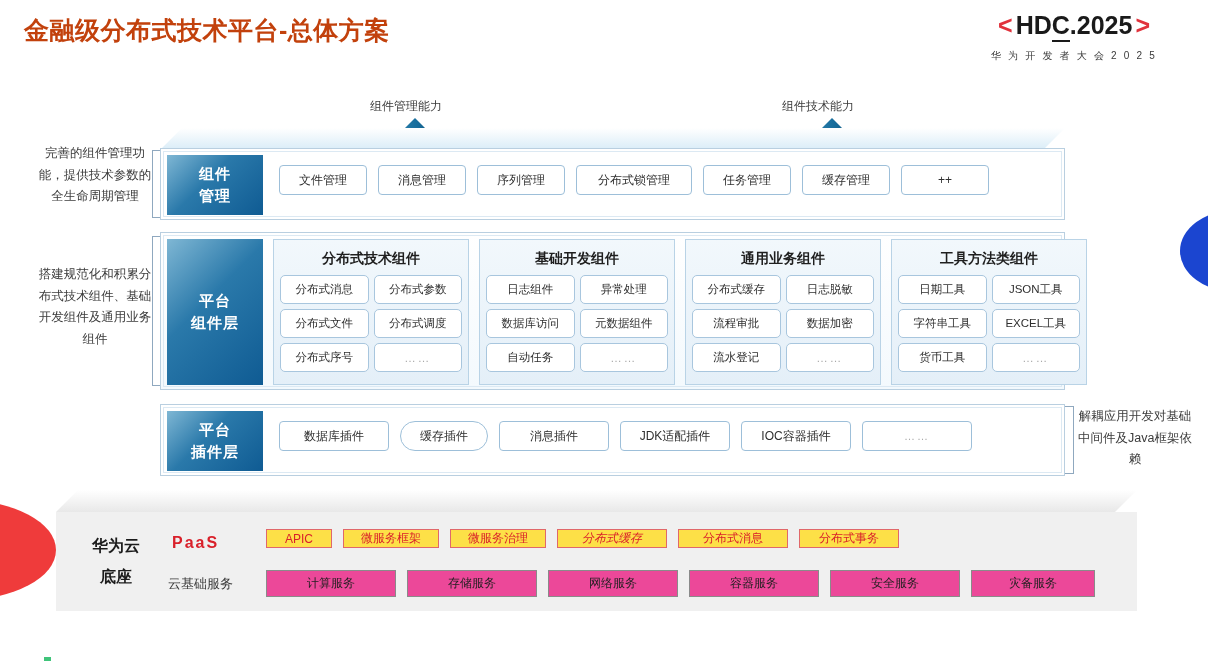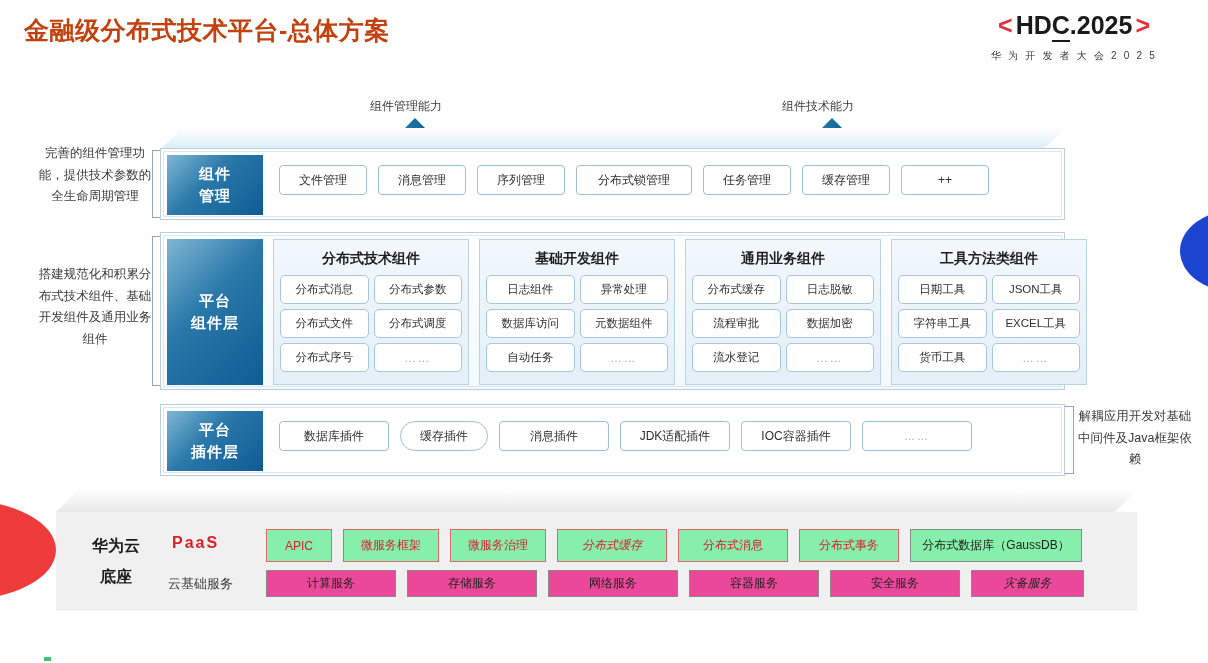--- a/index.html
+++ b/index.html
@@ -174,21 +174,21 @@
   }
   .cloudbase-word {
     position: absolute; left: 168px; top: 575px;
     font-size: 13px; color: #3a3a3a; white-space: nowrap;
   }
   .paas-row {
     position: absolute; left: 266px; top: 529px;
     display: flex; gap: 11px; align-items: center;
   }
   .paas-row .pchip {
-    height: 33px; border: 1px solid #e0686a; background: #86efac;
+    height: 19px; border: 1px solid #e0686a; background: #fde047;
     display: flex; align-items: center; justify-content: center;
     font-size: 12px; color: #d9202a; white-space: nowrap; padding: 0 10px;
   }
   .paas-row .pchip.neutral {
     border: 1px solid #8a8a8a; color: #1f1f1f;
   }
   .cloud-row {
     position: absolute; left: 266px; top: 570px;
     display: flex; gap: 11px; align-items: center;
   }
@@ -345,24 +345,23 @@
   <div class="paas-word">PaaS</div>
   <div class="cloudbase-word">云基础服务</div>
 
   <div class="paas-row" id="paas-row">
       <div class="pchip" style="width: 66px;">APIC</div>
       <div class="pchip" style="width: 96px;">微服务框架</div>
       <div class="pchip" style="width: 96px;">微服务治理</div>
       <div class="pchip" style="width: 110px; font-style: italic;">分布式缓存</div>
       <div class="pchip" style="width: 110px;">分布式消息</div>
       <div class="pchip" style="width: 100px;">分布式事务</div>
-      <div class="pchip neutral" style="width: 172px;">分布式数据库（GaussDB）</div>
     </div>
   <div class="cloud-row" id="cloud-row">
       <div class="cchip" style="width: 130px;">计算服务</div>
       <div class="cchip" style="width: 130px;">存储服务</div>
       <div class="cchip" style="width: 130px;">网络服务</div>
       <div class="cchip" style="width: 130px;">容器服务</div>
       <div class="cchip" style="width: 130px;">安全服务</div>
-      <div class="cchip" style="width: 113px; font-style: italic;">灾备服务</div>
+      <div class="cchip" style="width: 124px;">灾备服务</div>
     </div>
 
 </div>
 
 </body></html>

